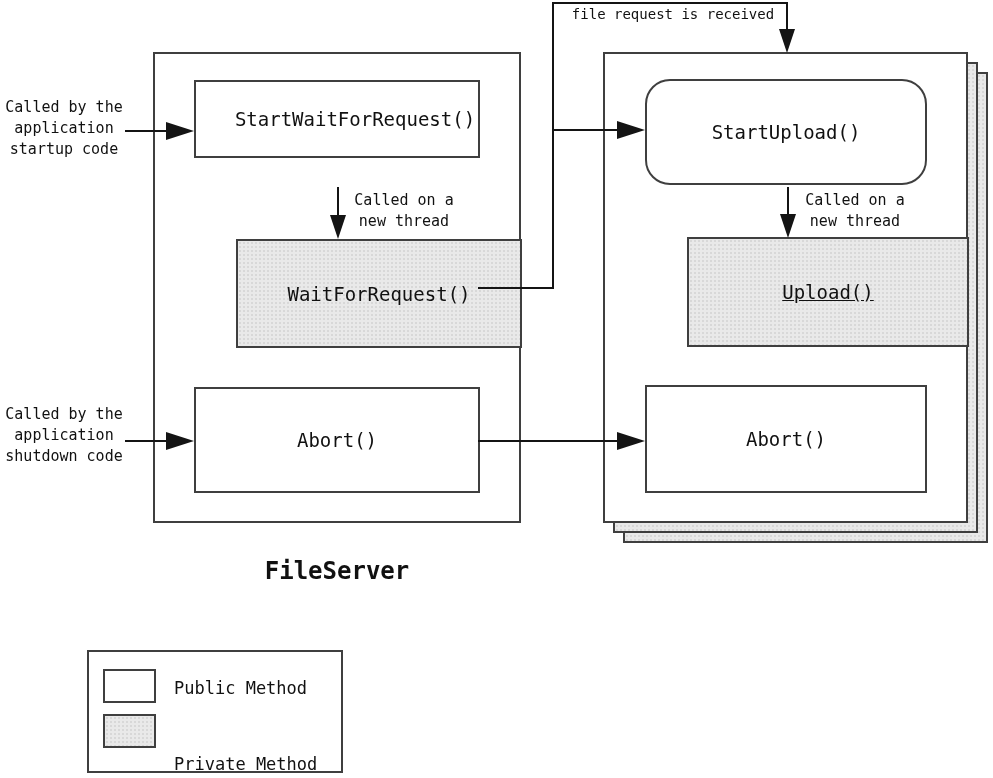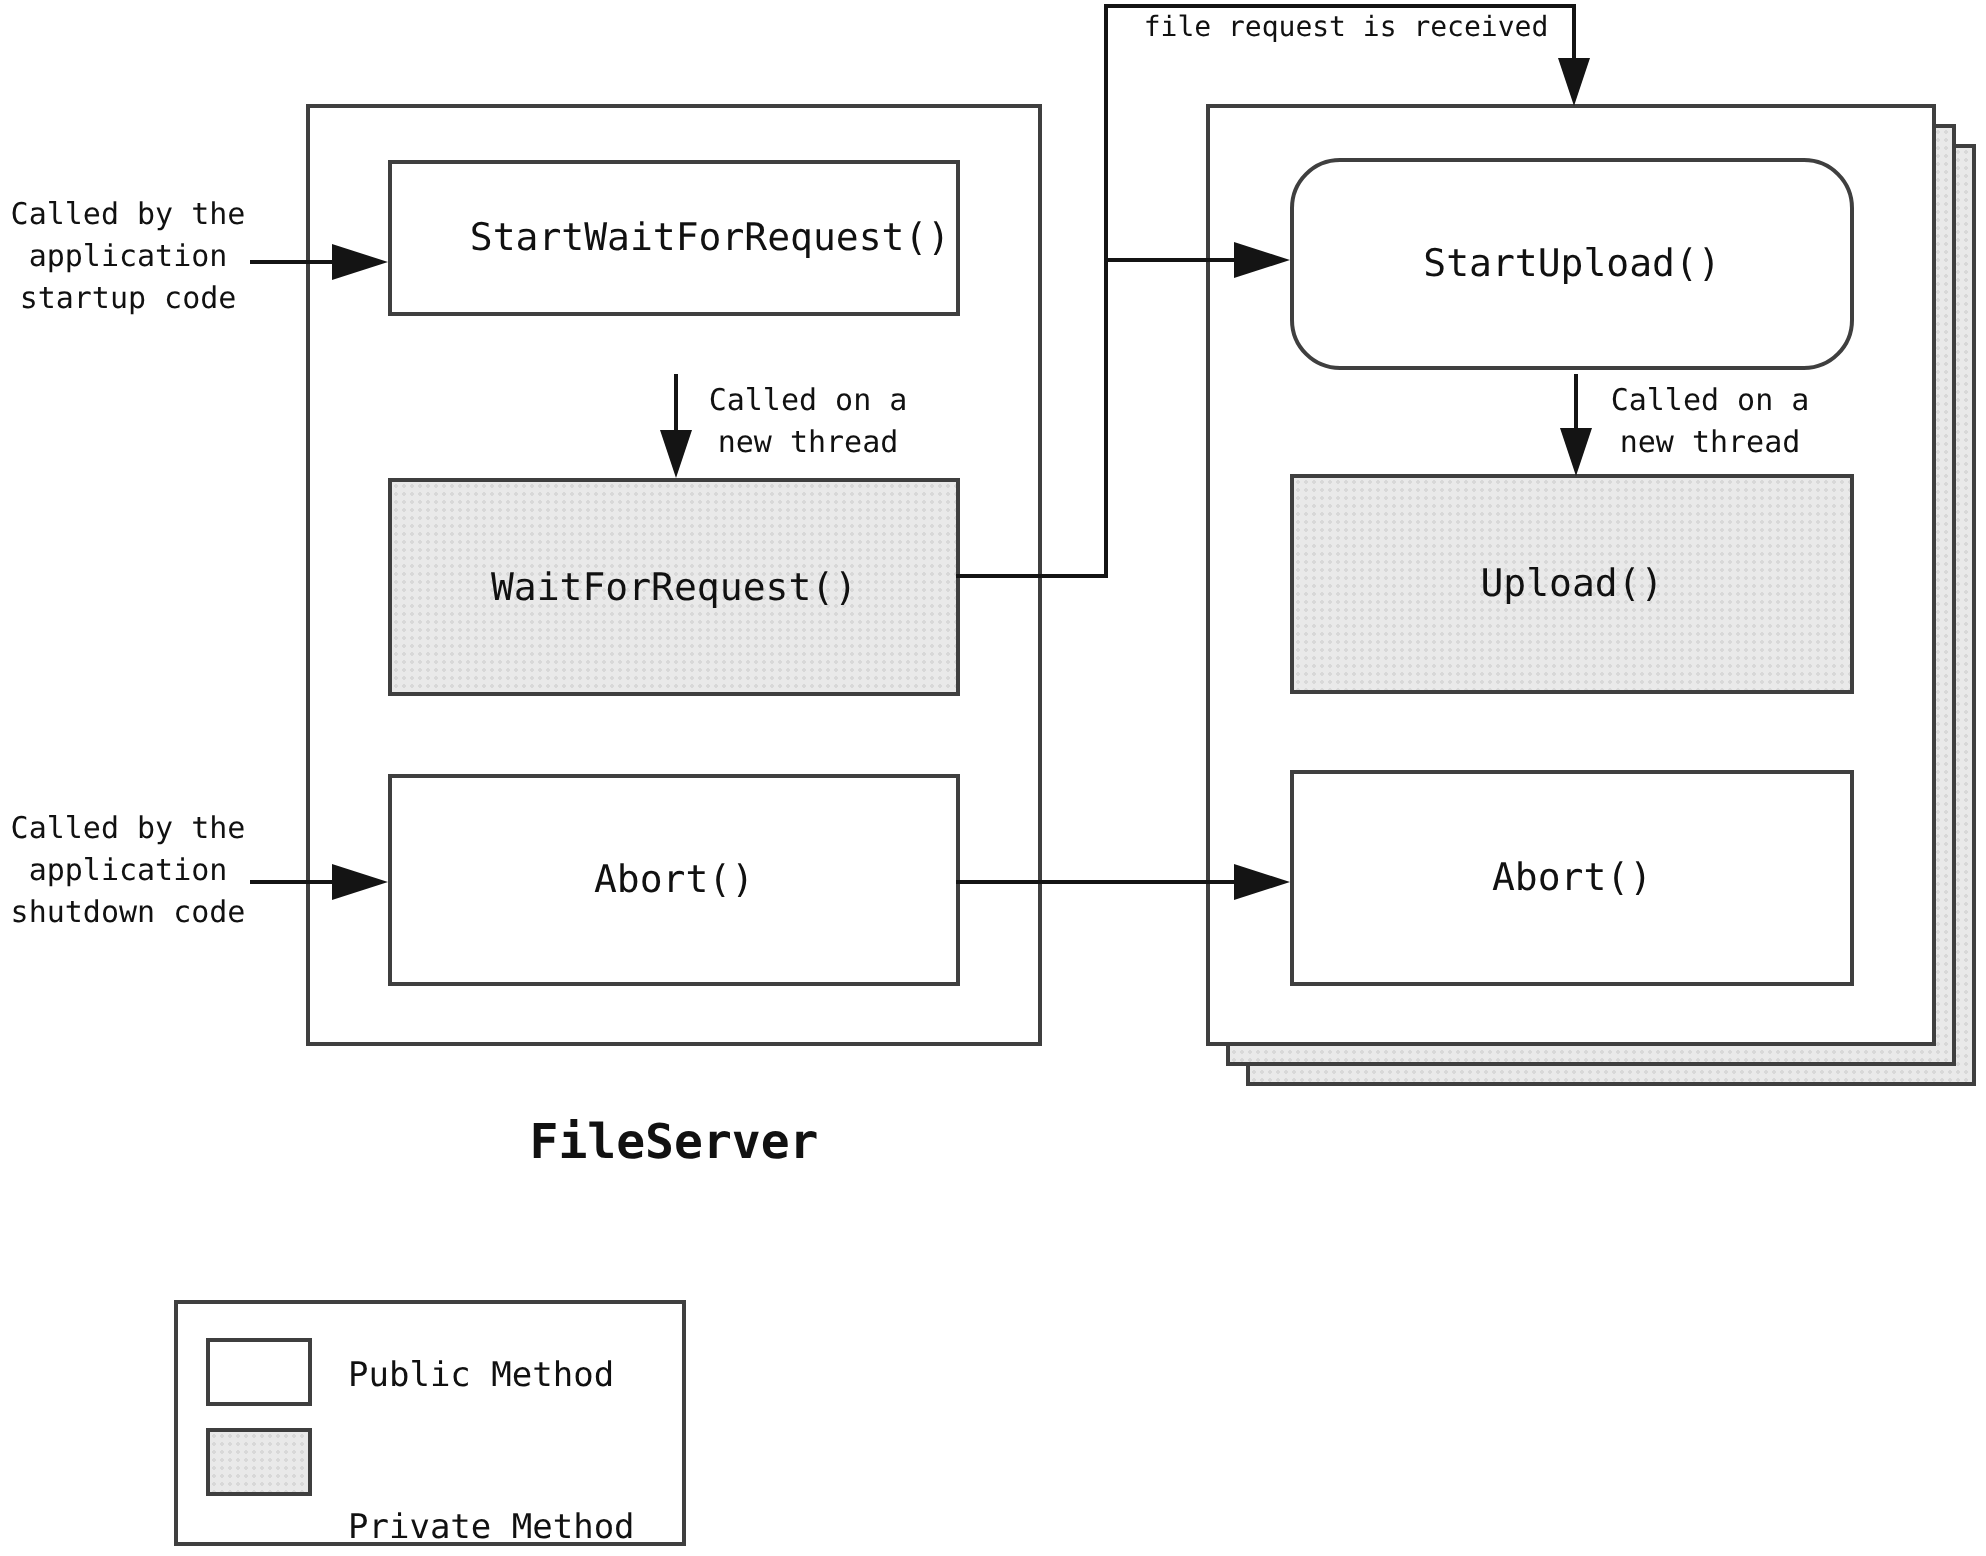--- a/index.html
+++ b/index.html
@@ -20,20 +20,21 @@
   
   .mbox{
     position:absolute;box-sizing:border-box;border:2px solid #3f3f3f;background:#ffffff;
     display:flex;align-items:center;justify-content:center;
     font-size:19px;letter-spacing:0;white-space:nowrap;
   }
   .mbox.private{
     background-color:#e9e9e9;
     background-image:radial-gradient(circle,#d8d8d8 0.8px,transparent 0.9px);
     background-size:4px 4px;
+    margin-left:42px;
   }
   
   .hline,.vline{position:absolute;background:#141414;}
   .hline{height:2px;}
   .vline{width:2px;}
   
   .ah-r{position:absolute;width:0;height:0;
     border-top:9px solid transparent;border-bottom:9px solid transparent;
     border-left:28px solid #141414;}
   .ah-d{position:absolute;width:0;height:0;
@@ -72,21 +73,21 @@
   <div class="mbox private" style="left:194px;top:239px;width:286px;height:109px;">
     <span>WaitForRequest()</span>
   </div>
   <div class="mbox" style="left:194px;top:387px;width:286px;height:106px;">
     <span>Abort()</span>
   </div>
 
   <div class="mbox" style="left:645px;top:79px;width:282px;height:106px;border-radius:25px;">
     <span>StartUpload()</span>
   </div>
-  <div class="mbox private" style="left:645px;top:237px;width:282px;height:110px;">
+  <div class="mbox private" style="left:645px;top:237px;width:282px;height:110px;text-decoration:underline;">
     <span>Upload()</span>
   </div>
   <div class="mbox" style="left:645px;top:385px;width:282px;height:108px;">
     <span>Abort()</span>
   </div>
 
   <div class="hline" style="left:125px;top:130px;width:43px;"></div>
   <div class="ah-r" style="left:166px;top:122px;"></div>
 
   <div class="hline" style="left:125px;top:440px;width:43px;"></div>

